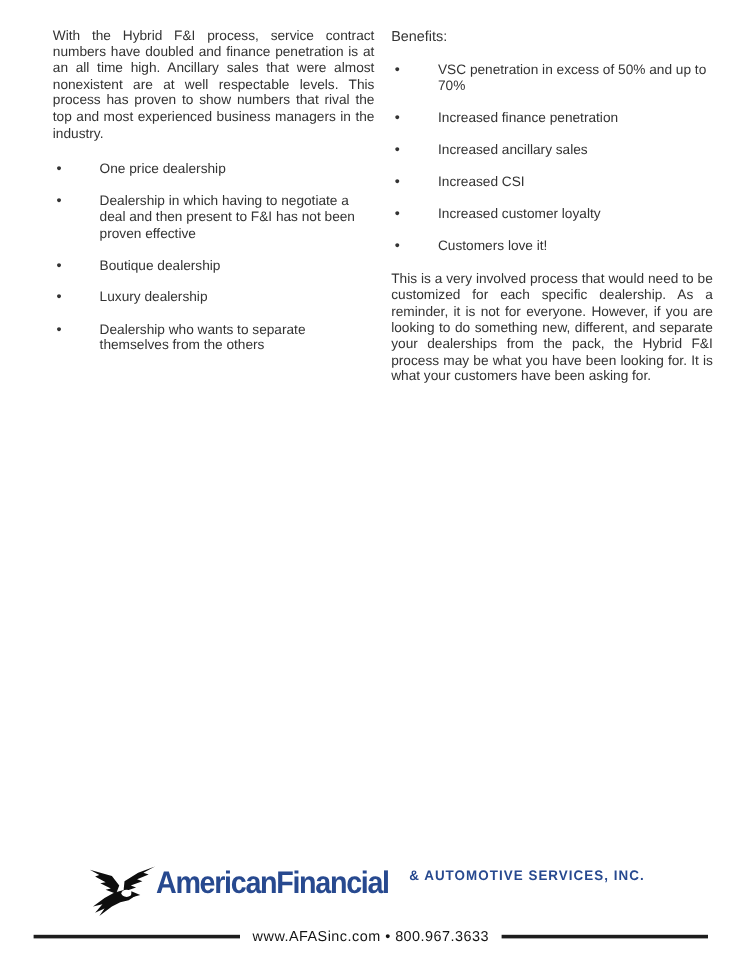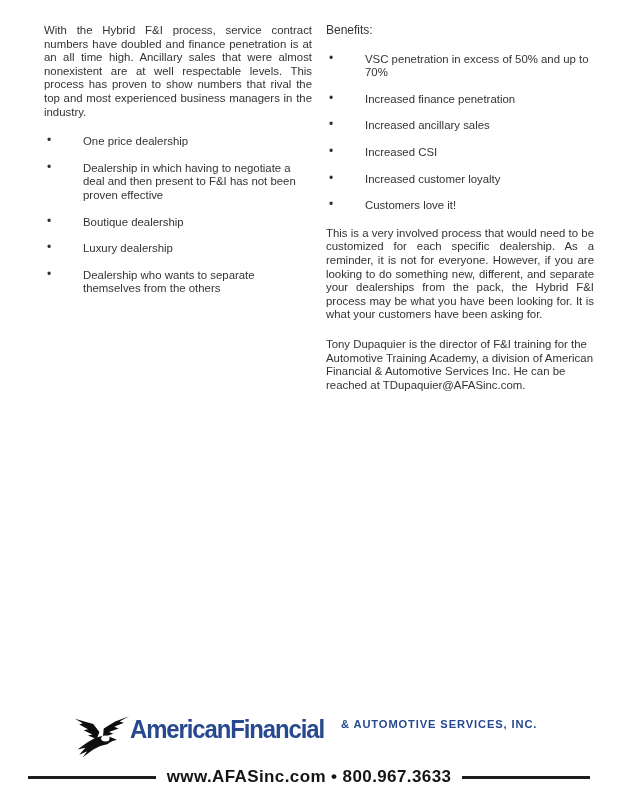--- a/index.html
+++ b/index.html
@@ -91,22 +91,22 @@
     align-items:center;
     gap:11px;
     padding:0 28px;
   }
   .rule{
     flex:1;
     height:3px;
     background:var(--rule-color,#1d1d1d);
   }
   .contact{
-    font-size:17px;
-    font-weight:bold;
+    font-size:12px;
+    font-weight:normal;
     letter-spacing:0.4px;
     color:var(--contact-dark,#141414);
     white-space:nowrap;
   }
 </style>
 </head>
 <body>
 
 <div class="page">
 
@@ -160,21 +160,20 @@
         <li>
           <span class="bullet-dot">•</span>
           <span>Increased customer loyalty</span>
         </li>
         <li>
           <span class="bullet-dot">•</span>
           <span>Customers love it!</span>
         </li>
       </ul>
       <p class="just">This is a very involved process that would need to be customized for each specific dealership.  As a reminder, it is not for everyone.  However, if you are looking to do something new, different, and separate your dealerships from the pack, the Hybrid F&amp;I process may be what you have been looking for.  It is what your customers have been asking for.</p>
-      <p>Tony Dupaquier is the director of F&amp;I training for the Automotive Training Academy, a division of American Financial &amp; Automotive Services Inc. He can be reached at TDupaquier@AFASinc.com.</p>
     </div>
 
   </div>
 
   <div class="footer">
     <div class="brand-row">
       <svg class="eagle" viewBox="0 0 64 52" aria-hidden="true">
 
         <path fill="#0e0e0e" d="M1,4 L10,9 L6,10.5 L16,16 L11,17 L21,22 L16,23 L26,27 L29,19 L22,10 Z"></path>
 

